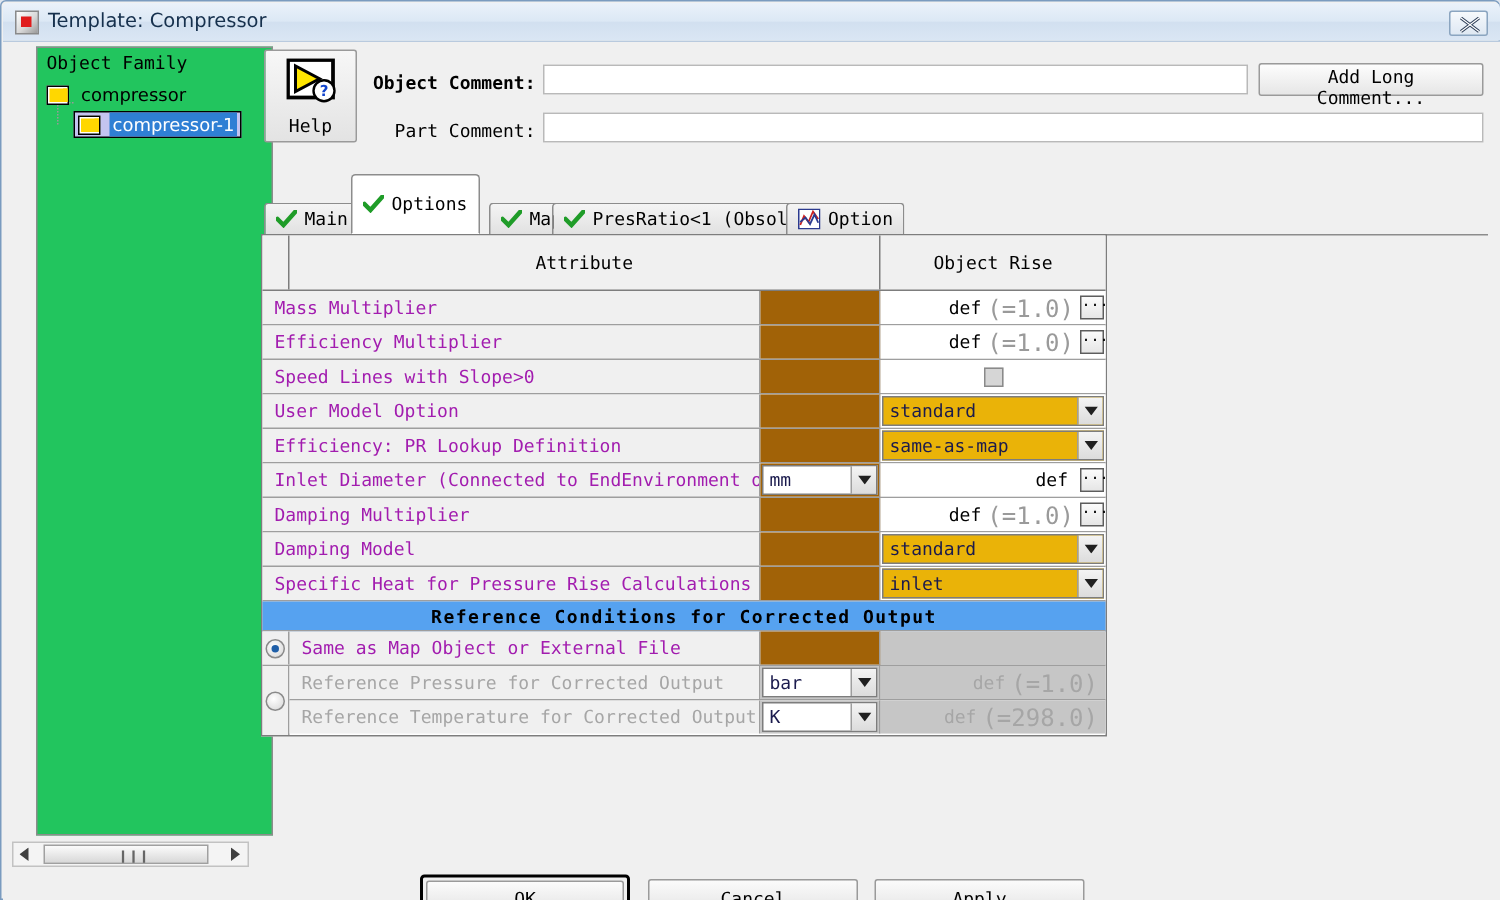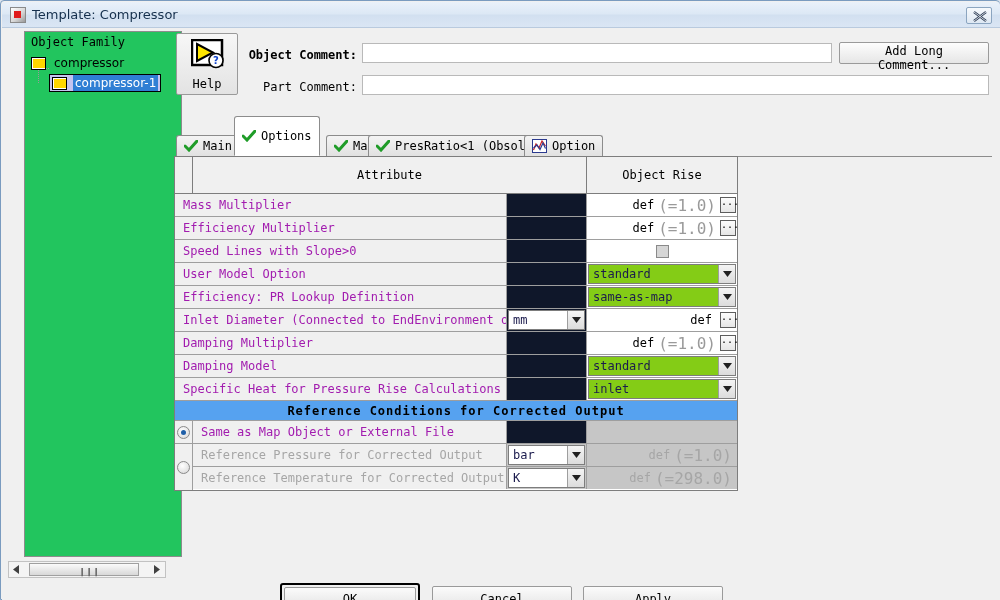--- a/index.html
+++ b/index.html
@@ -340,21 +340,21 @@
     color: #a21caf;
     border-right: 1px solid #9e9e9e;
     box-sizing: border-box;
     white-space: nowrap;
     overflow: hidden;
   }
   .grid-row .unit {
     width: 80px; flex: none;
     box-sizing: border-box;
     border-right: 1px solid #9e9e9e;
-    background: #0f172a;
+    background: #a16207;
     position: relative;
   }
   .grid-row .val {
     width: 150px; flex: none;
     box-sizing: border-box;
     background: #ffffff;
     position: relative;
     display: flex;
     align-items: center;
     justify-content: flex-end;
@@ -377,21 +377,21 @@
     cursor: pointer;
     flex: none;
   }
 
   
   .combo {
     position: absolute;
     left: 1px; top: 1px;
     right: 1px; bottom: 1px;
     box-sizing: border-box;
-    background: #84cc16;
+    background: #eab308;
     border: 1px solid #7d7d7d;
     display: flex;
     align-items: center;
     cursor: pointer;
   }
   .combo .ctext {
     flex: 1 1 auto;
     padding-left: 4px;
     font-size: 12px;
     color: #1b1b4d;

